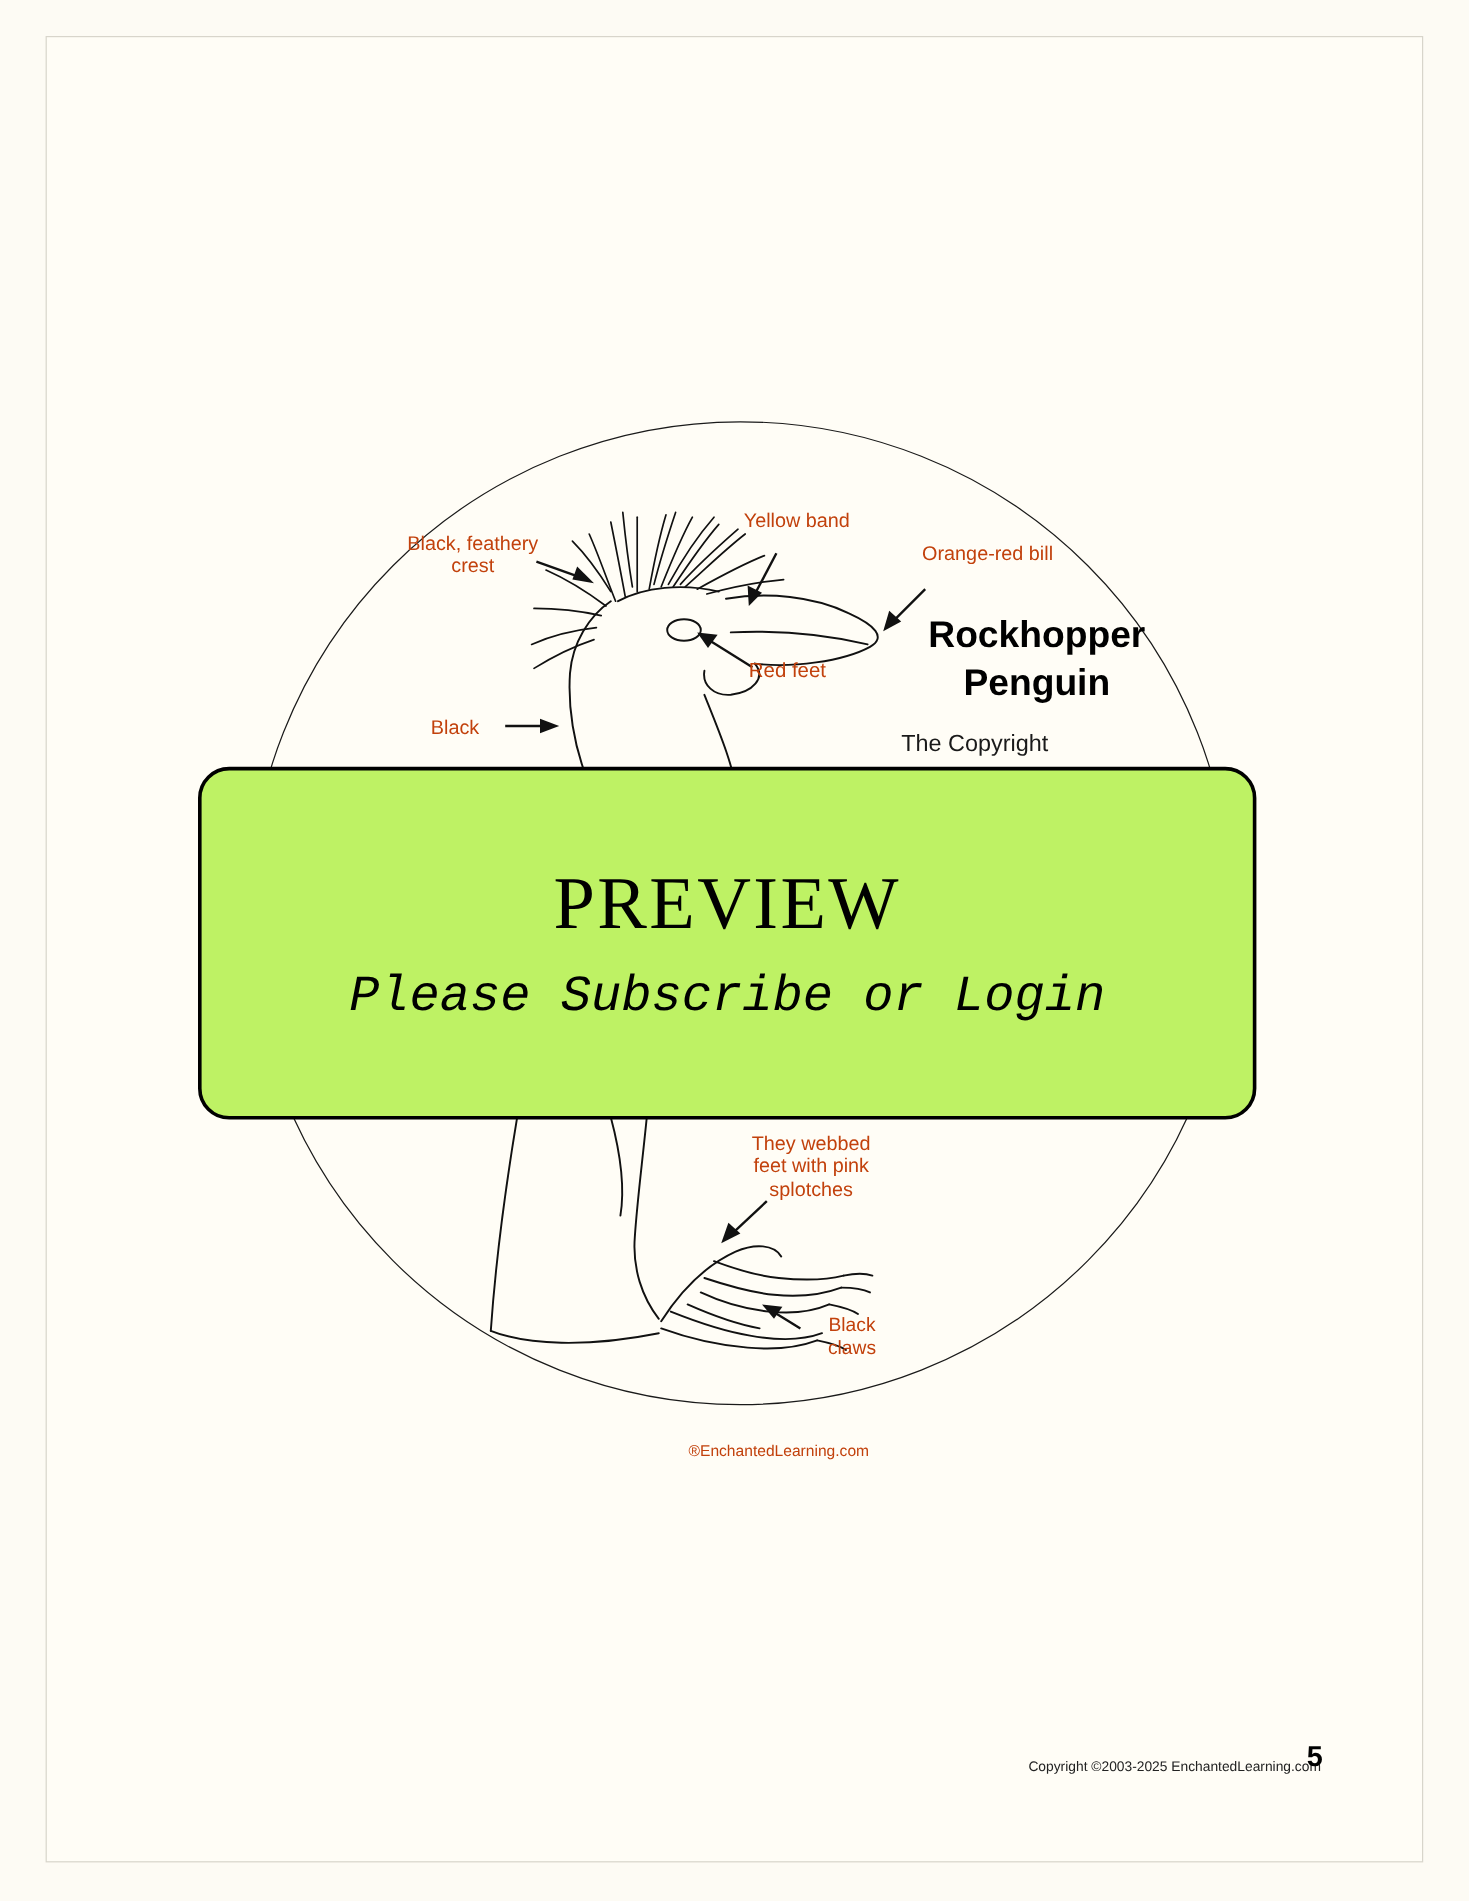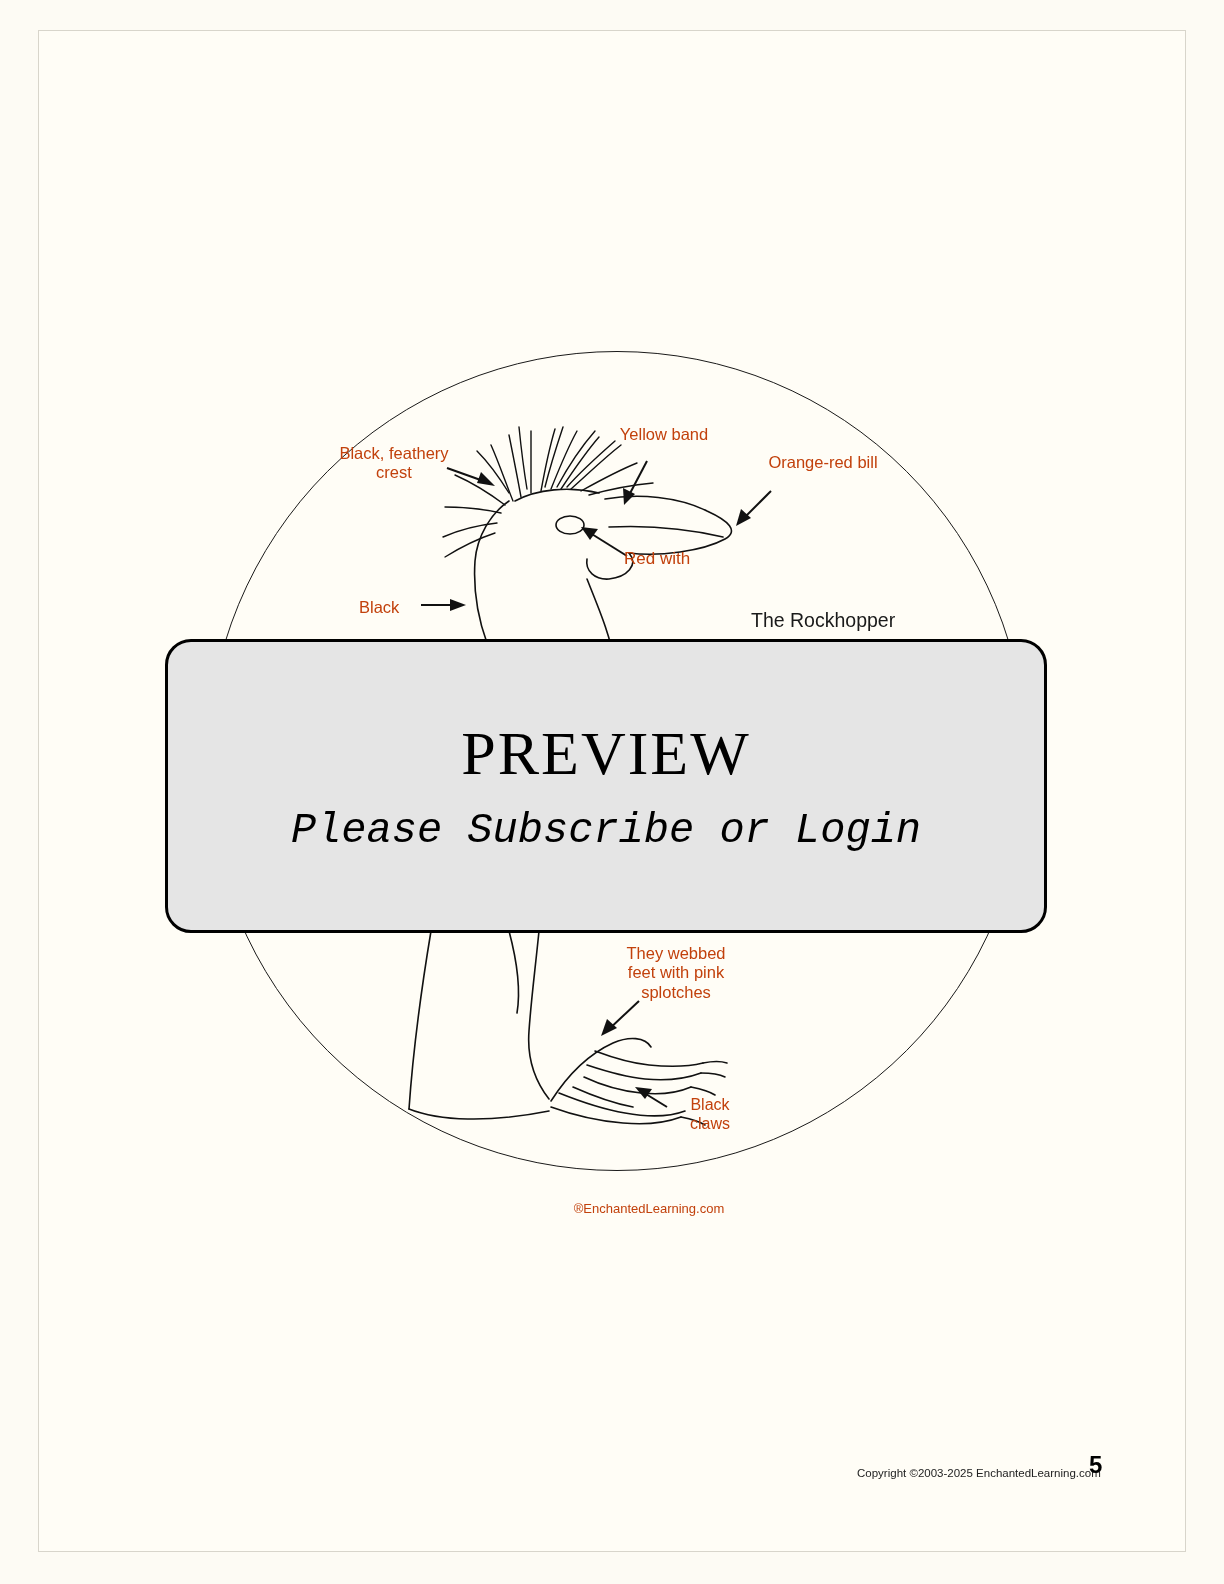--- a/index.html
+++ b/index.html
@@ -88,21 +88,21 @@
   }
   .body-text u { text-decoration: underline; }
 
   
   .preview-card {
     position: absolute;
     left: 126px;
     top: 608px;
     width: 882px;
     height: 294px;
-    background: #e5e5e5;
+    background: #bef264;
     border: 3.5px solid #000;
     border-radius: 26px;
     box-sizing: border-box;
     display: flex;
     flex-direction: column;
     align-items: center;
     justify-content: center;
   }
   .preview-title {
     font-family: "Liberation Serif", serif;
@@ -220,29 +220,30 @@
         <polygon points="562,1005 568,988 578,997" stroke="none"></polygon>
 
         <line x1="628" y1="1076" x2="602" y2="1060"></line>
         <polygon points="596,1056 613,1058 606,1068" stroke="none"></polygon>
       </g>
     </svg>
 
     <div class="lbl lbl-crest">Black, feathery crest</div>
     <div class="lbl lbl-yellow">Yellow band</div>
     <div class="lbl lbl-bill">Orange-red bill</div>
-    <div class="lbl lbl-red-eyes">Red with</div>
+    <div class="lbl lbl-red-eyes">Red feet</div>
     <div class="lbl lbl-black">Black</div>
     <div class="lbl lbl-feet">They webbed feet with pink splotches</div>
     <div class="lbl lbl-claws">Black claws</div>
     <div class="lbl credit">®EnchantedLearning.com</div>
 
+    <div class="title">Rockhopper Penguin</div>
 
     <div class="body-text">
-      <span>The Rockhopper </span>
+      <span>The Copyright </span>
       <br><br><br><br><br><br>
       <span>about 5 pounds (3 kg). They live on sub-</span><u>Antarctic</u><span> islands eat fish and small crustaceans.</span>
     </div>
 
     <div class="preview-card">
       <div class="preview-title">PREVIEW</div>
       <div class="preview-sub">Please Subscribe or Login</div>
     </div>
 
     <div class="footer-copy">Copyright ©2003-2025 EnchantedLearning.com</div>

